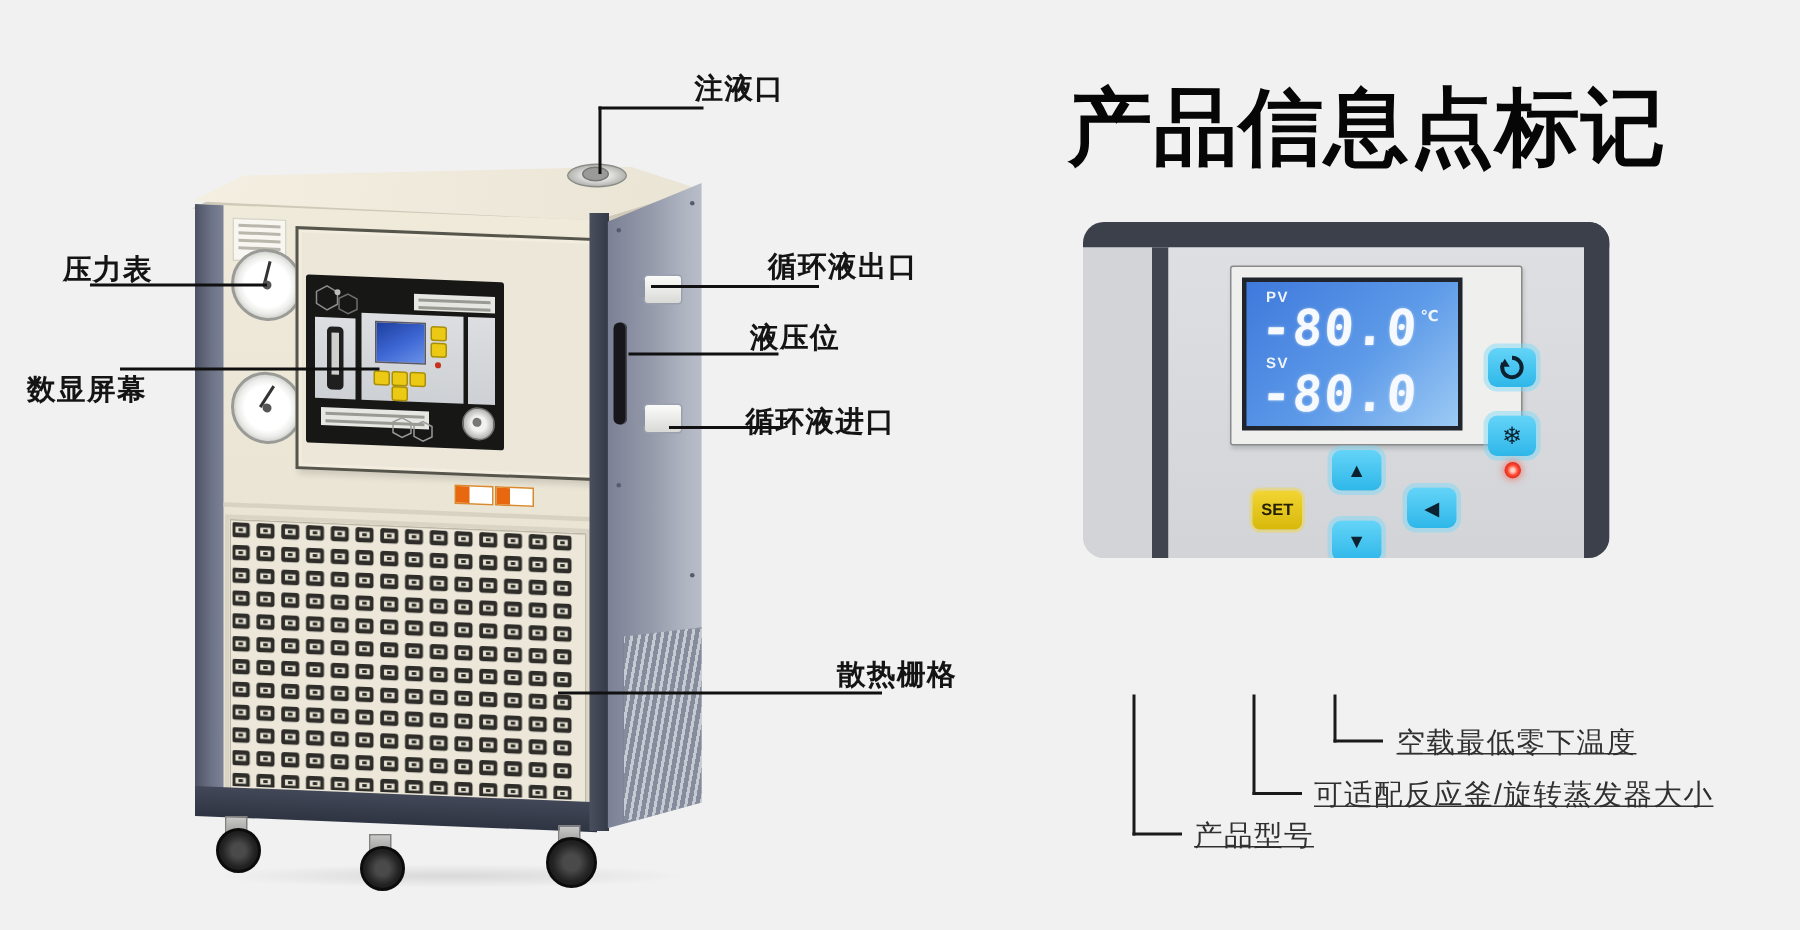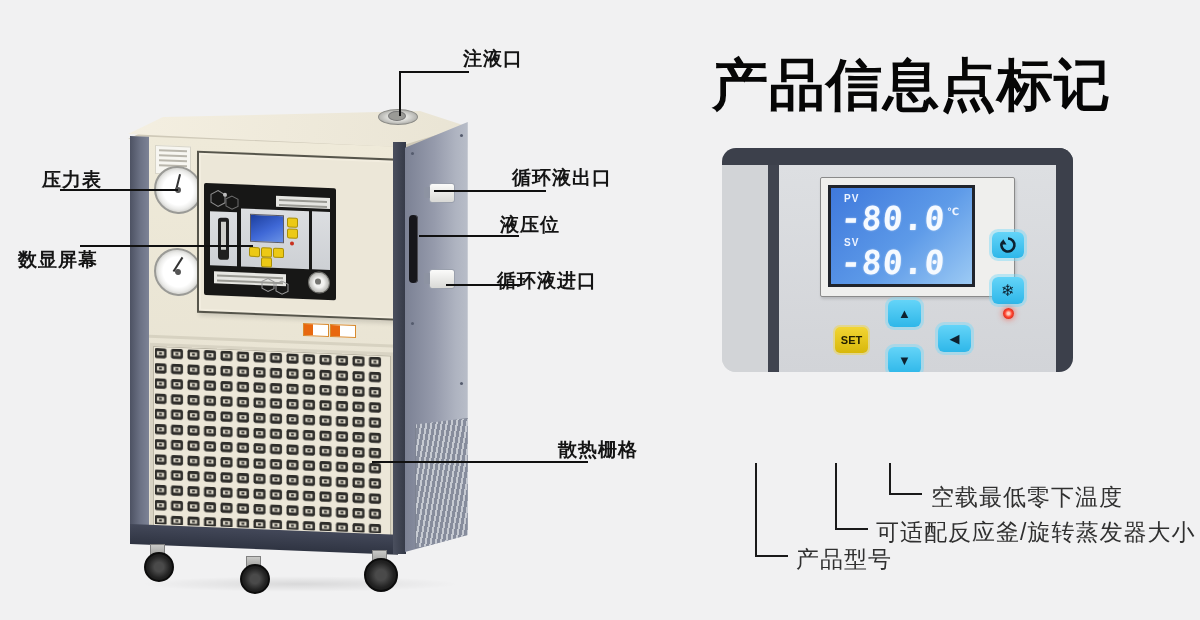--- a/index.html
+++ b/index.html
@@ -2,21 +2,21 @@
 <html><head>
 <meta charset="utf-8">
 <style>
   html,body{margin:0;padding:0;background:#e4e4e6;}
   .stage{position:relative;width:1200px;height:620px;background:#f1f1f2;overflow:hidden;
          font-family:"Liberation Sans","DejaVu Sans",sans-serif;}
   .abs{position:absolute;}
   
   .cl{position:absolute;background:#101010;}
   .lab{position:absolute;font-size:19px;font-weight:700;color:#141414;letter-spacing:1px;white-space:nowrap;}
-  .anno{position:absolute;font-size:23px;font-weight:500;color:#303030;letter-spacing:1px;white-space:nowrap;}
+  .anno{position:absolute;font-size:19px;font-weight:500;color:#303030;letter-spacing:1px;white-space:nowrap;text-decoration:underline;}
   
   .lid-shadow{left:125px;top:111px;width:345px;height:46px;background:#cfc9b8;
     clip-path:polygon(0.9% 61%,11% 24%,85.5% 11%,98.8% 43.5%,78.8% 89%);}
   .lid{left:125px;top:106px;width:345px;height:46px;
     background:linear-gradient(100deg,#f4efe1,#e9e4d4);
     clip-path:polygon(0.9% 61%,11% 24%,85.5% 11%,98.8% 43.5%,78.8% 89%);}
   .cap{left:378px;top:109px;width:38px;height:14px;border-radius:50%;
     background:radial-gradient(#e8e8e4 30%,#b5b5b1 70%,#8e8e8a);border:1px solid #8a8a86;}
   .cap-inner{left:388px;top:111px;width:16px;height:8px;border-radius:50%;background:#9a9a96;border:1px solid #777;}
   .front{left:130px;top:136px;width:268px;height:406px;transform:skewY(2.3deg);transform-origin:0 0;

